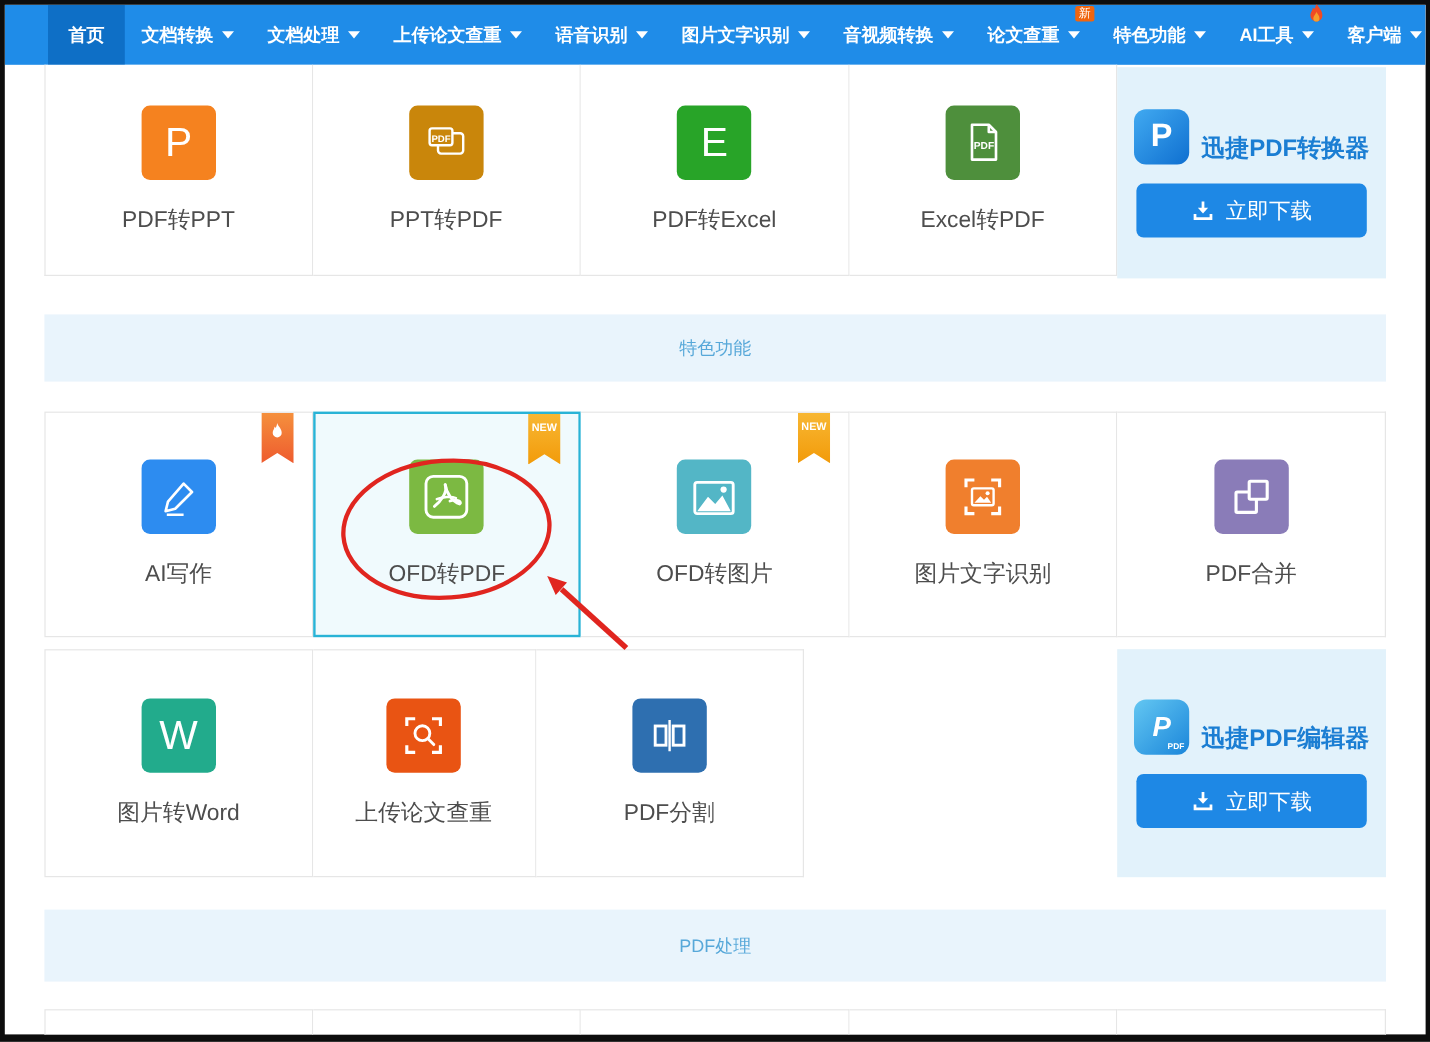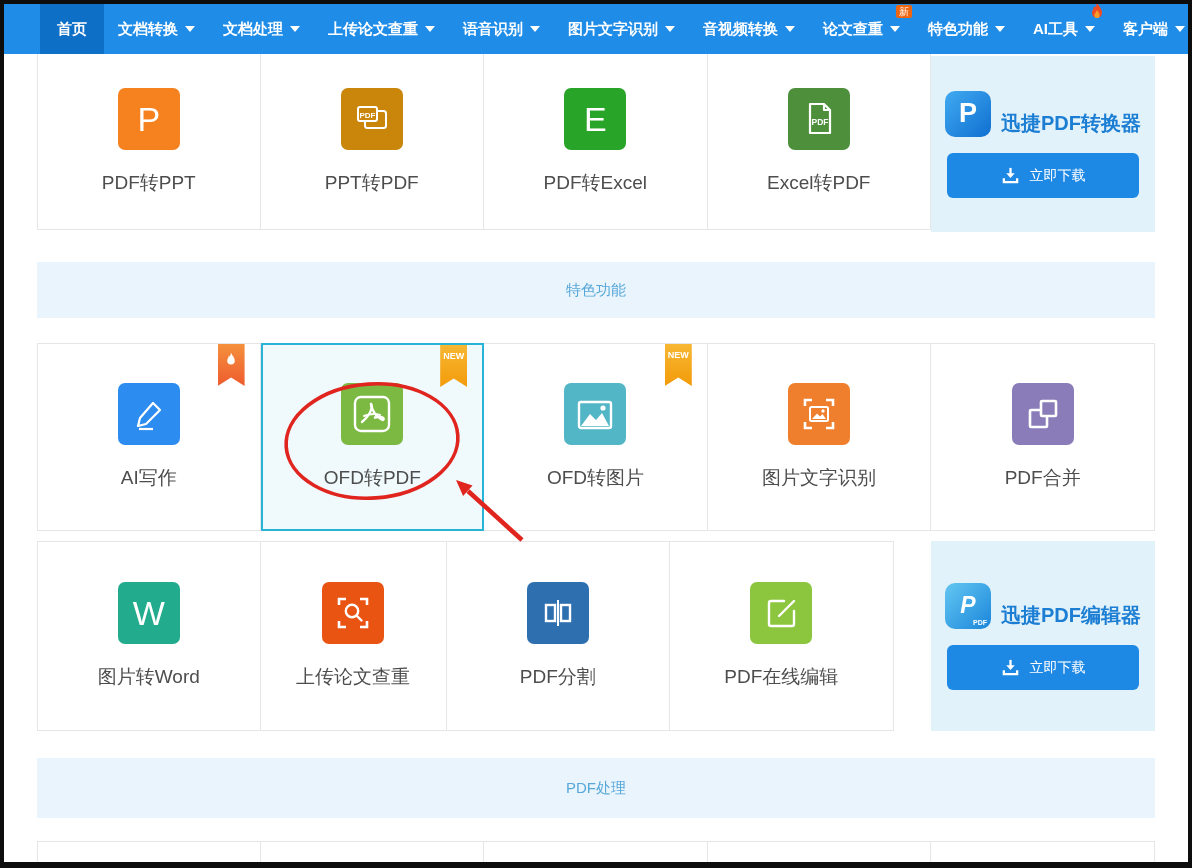--- a/index.html
+++ b/index.html
@@ -48,21 +48,21 @@
   .panel { position:absolute; background:#e2f2fb; display:flex; flex-direction:column;
            align-items:center; justify-content:center; }
   .panel-head { display:flex; align-items:center; gap:10px; margin-bottom:16px; }
   .logo { width:46px; height:46px; border-radius:10px; color:#fff;
           display:flex; align-items:center; justify-content:center; position:relative; }
   .logo.converter { background:linear-gradient(135deg,#41aaf1,#0f6fd0); font-size:27px; font-weight:700; }
   .logo.editor { background:linear-gradient(135deg,#63c7f2,#1b86da); font-size:23px; font-weight:700; font-style:italic; }
   .logo-sub { position:absolute; right:4px; bottom:3px; font-size:7px; font-style:normal; font-weight:700; }
   .panel-title { color:#1b7ed3; font-size:20px; font-weight:700;margin-top:20px; }
   .dl-btn { width:192px; height:45px; background:#1e88e5; border:none; border-radius:6px;
-            color:#fff; font-size:14px; display:flex; align-items:center; justify-content:center;
+            color:#fff; font-size:18px; display:flex; align-items:center; justify-content:center;
             gap:10px; cursor:pointer; font-family:inherit; }
 
   
   .banner { position:absolute; left:33px; width:1118px; background:#e9f4fc;
             display:flex; align-items:center; justify-content:center;
             color:#57a8d9; font-size:15px; }
 
   
   .annotation { position:absolute; left:0; top:0; width:100%; height:100%;
                 pointer-events:none; z-index:20; }
@@ -278,29 +278,20 @@
       <div class="tile-icon" style="background-color: rgb(46, 111, 176);">
         <svg class="glyph" width="38" height="38" viewBox="0 0 38 38">
           <rect x="7" y="11" width="9" height="16" fill="none" stroke="#fff" stroke-width="2.4"></rect>
           <rect x="22" y="11" width="9" height="16" fill="none" stroke="#fff" stroke-width="2.4"></rect>
           <path d="M19 6 V32" stroke="#fff" stroke-width="2"></path>
         </svg>
       </div>
       <div class="tile-label">PDF分割</div>
     </div>
 
-    <div class="cell" style="width:223.5px;">
-      <div class="tile-icon" style="background-color: rgb(140, 198, 63);">
-        <svg class="glyph" width="38" height="38" viewBox="0 0 38 38">
-          <path d="M32 17 V30 Q32 32 30 32 H9 Q7 32 7 30 V9 Q7 7 9 7 H22" fill="none" stroke="#fff" stroke-width="2.4" stroke-linecap="round"></path>
-          <path d="M17 22 L32 7" stroke="#fff" stroke-width="2.4" stroke-linecap="round"></path>
-        </svg>
-      </div>
-      <div class="tile-label">PDF在线编辑</div>
-    </div>
   </div>
 
   <div class="panel" style="left:927px; top:537px; width:224px; height:190px;">
     <div class="panel-head">
       <div class="logo editor">
         <span>P</span>
         <span class="logo-sub">PDF</span>
       </div>
       <div class="panel-title">迅捷PDF编辑器</div>
     </div>

